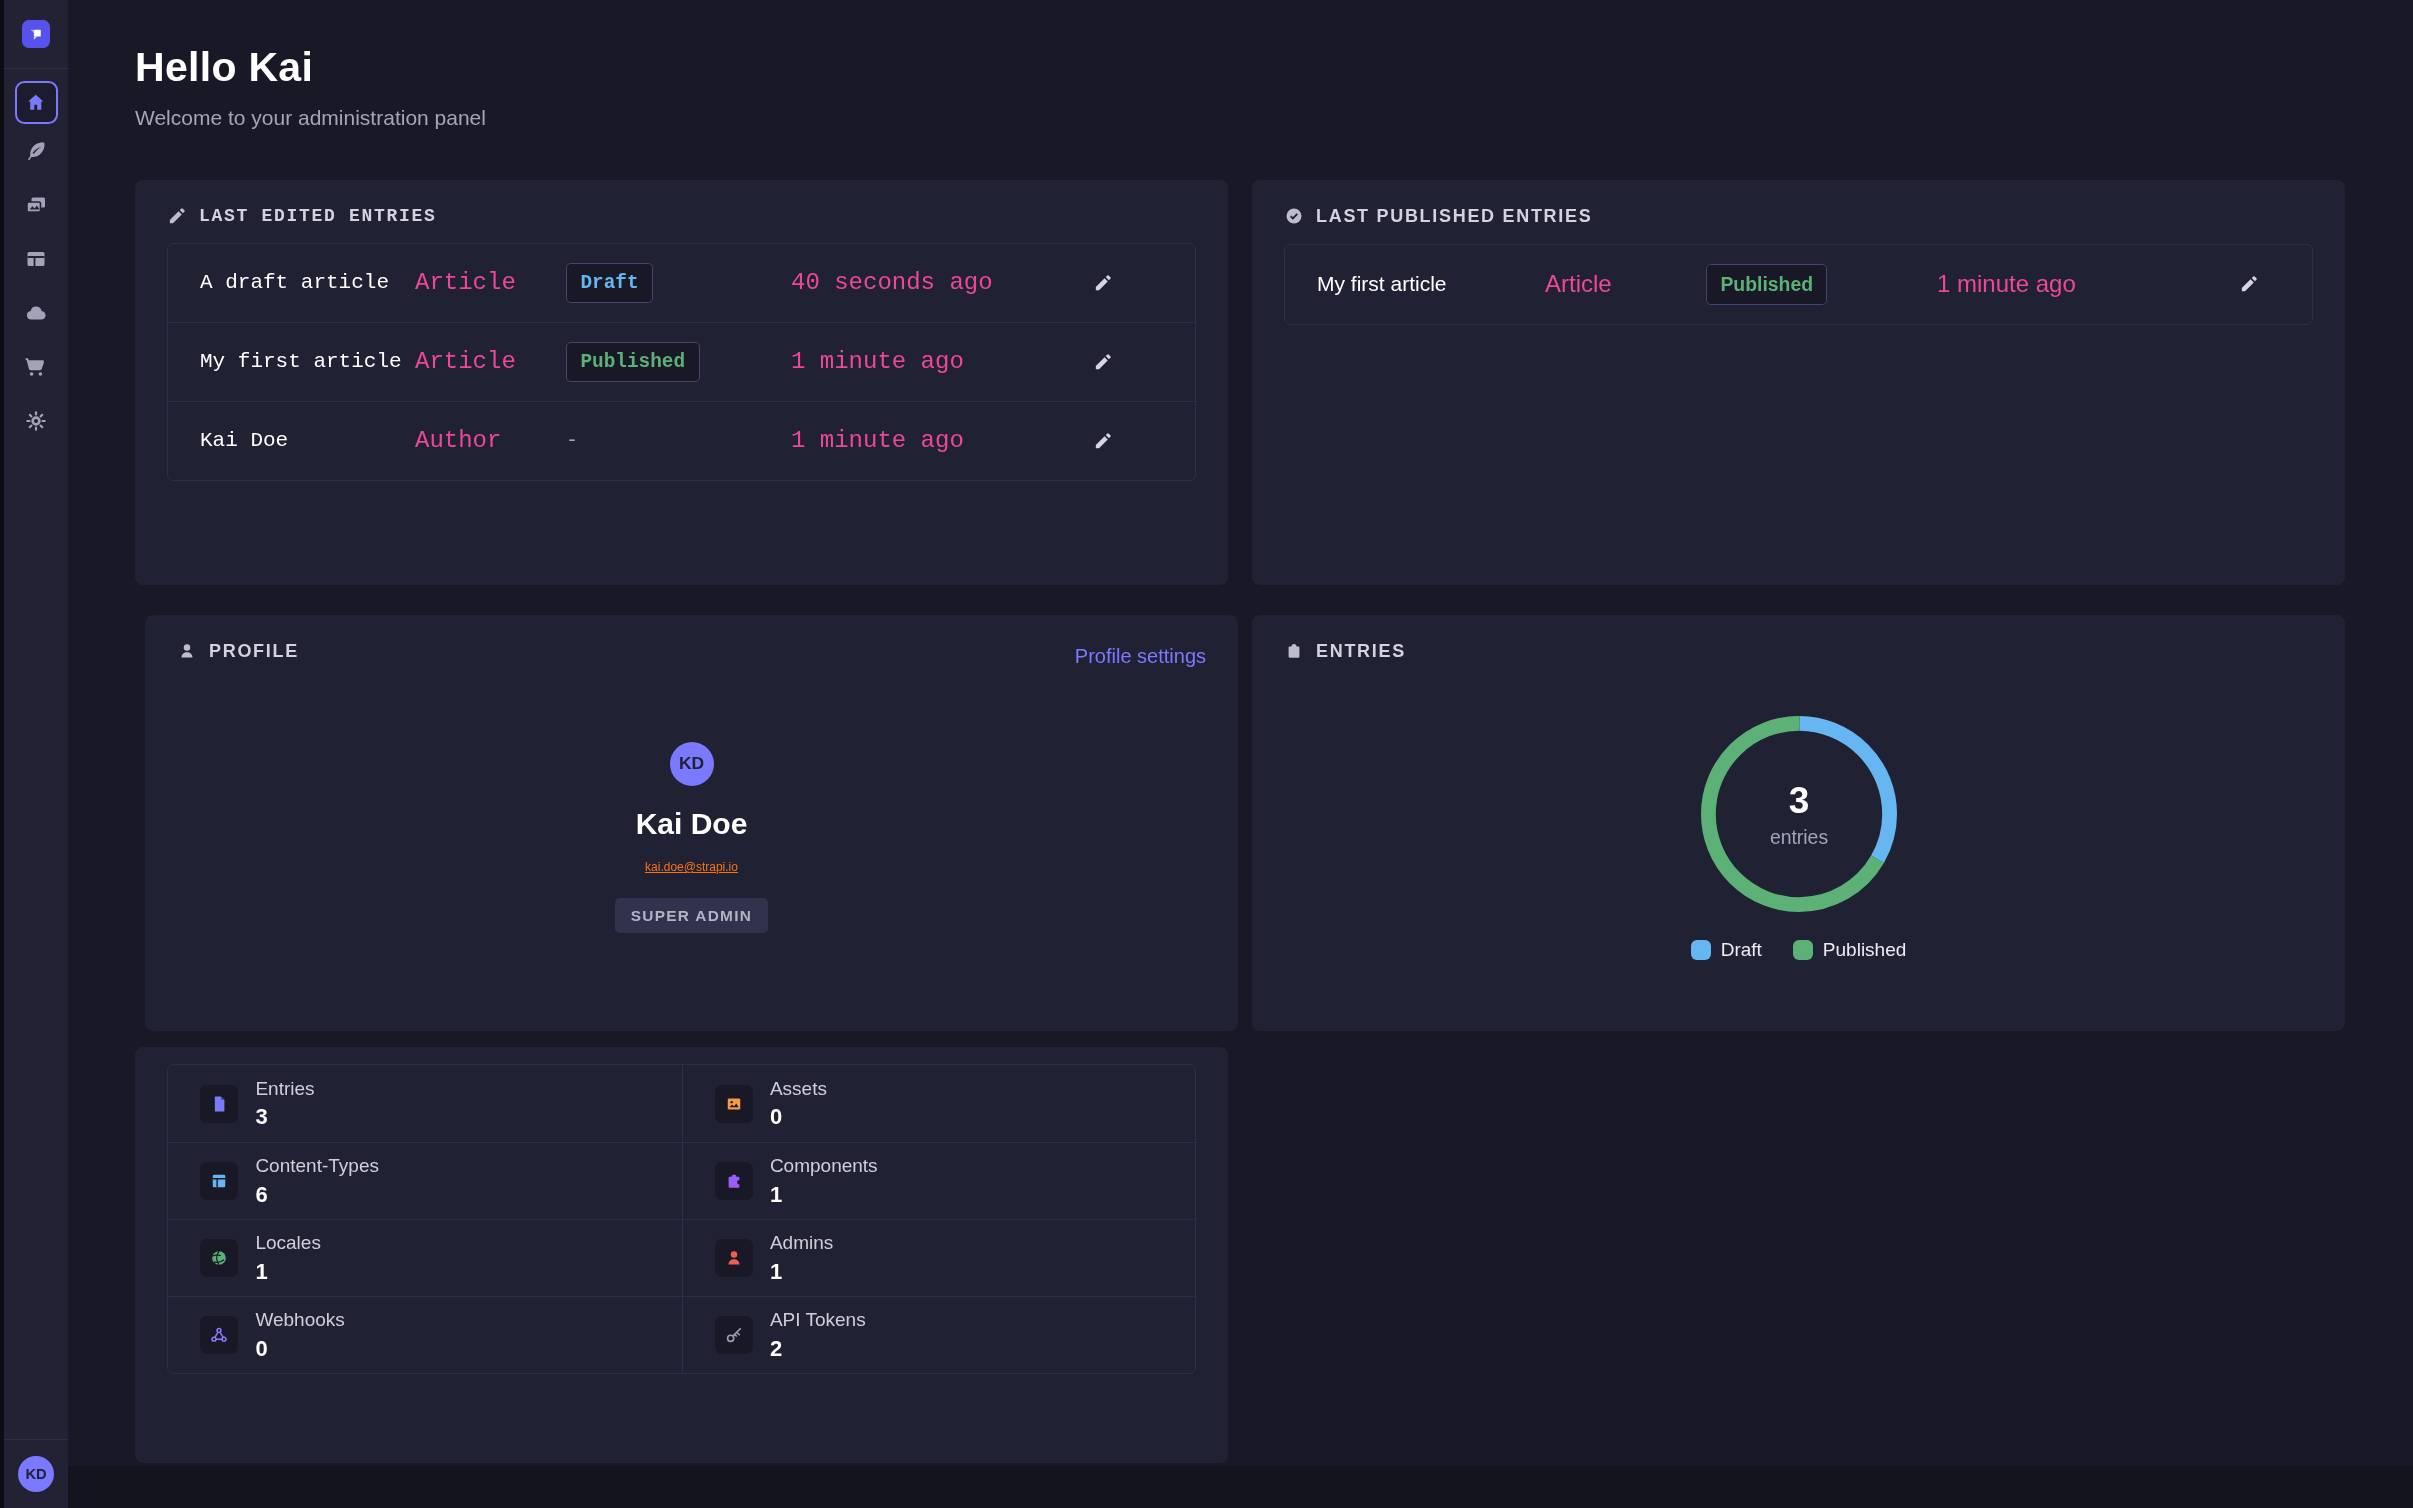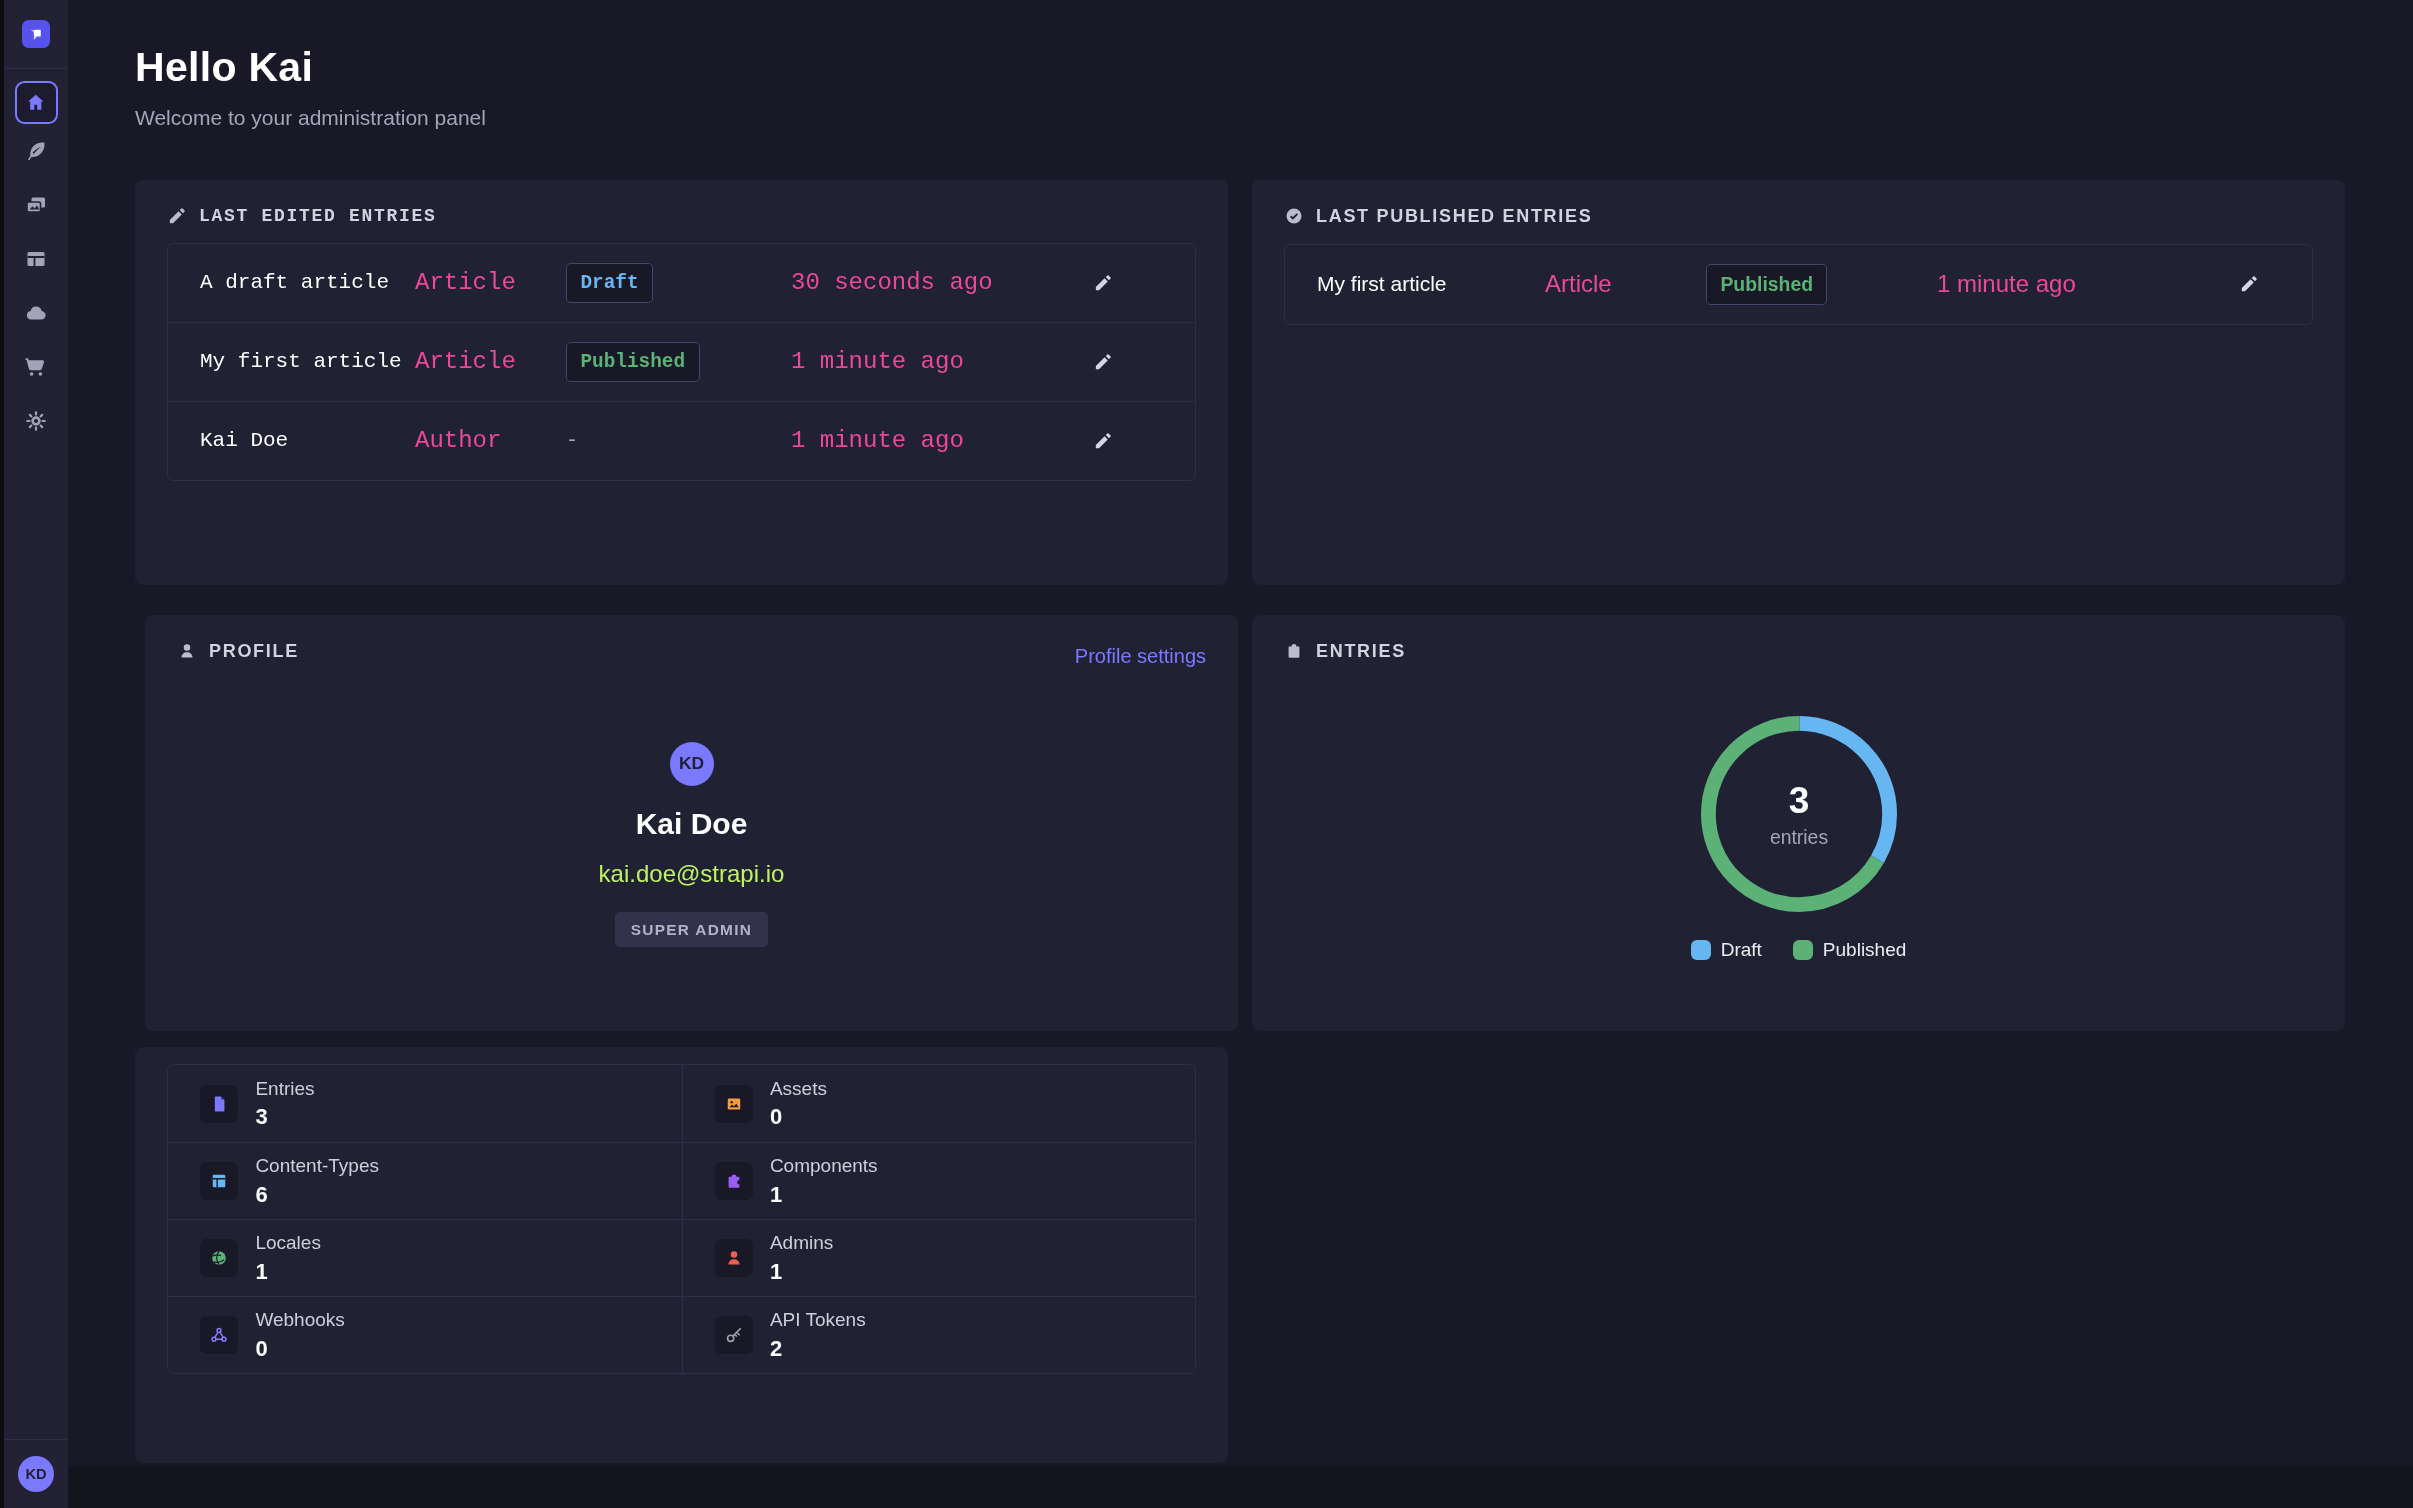--- a/index.html
+++ b/index.html
@@ -47,21 +47,21 @@
   .is-draft,.is-published{background:#181826;border:0.7px solid #45456d;border-radius:4.7px;padding:8px 13.4px;}
   .is-draft{color:#66b7f1;}
   .is-published{color:#5cb176;}
   .is-plain{color:#a5a5ba;font-weight:400;font-size:20px;}
   .row-edit{width:47px;display:flex;justify-content:center;color:#d6d6e2;cursor:pointer;}
   .row-edit svg{width:20px;height:20px;}
   
   .profile-body{display:flex;flex-direction:column;align-items:center;margin-top:80px;}
   .profile-avatar{width:44px;height:44px;border-radius:50%;background:#7b79ff;color:#212134;font-size:17.4px;font-weight:700;display:flex;align-items:center;justify-content:center;}
   .profile-name{margin-top:21.5px;font-size:30px;font-weight:700;color:#ffffff;}
-  .profile-email{margin-top:19px;font-size:24px;color:#bef264;}
+  .profile-email{margin-top:19px;font-size:12px;color:#f97316;text-decoration:underline;}
   .profile-role{margin-top:24px;background:#32324d;color:#b3b3c6;font-size:15.4px;font-weight:700;letter-spacing:1.3px;padding:8.7px 16px;border-radius:4.7px;}
   
   .donut-wrap{position:absolute;left:449px;top:101px;width:196px;height:196px;}
   .donut-wrap svg{width:196px;height:196px;transform:rotate(0deg);}
   .donut-center{position:absolute;inset:0;display:flex;flex-direction:column;align-items:center;justify-content:center;gap:4px;}
   .donut-value{font-size:37px;font-weight:700;color:#ffffff;}
   .donut-label{font-size:19.4px;color:#a5a5ba;}
   .legend{position:absolute;left:0;right:0;top:324px;display:flex;justify-content:center;gap:31px;}
   .legend-item{display:flex;align-items:center;gap:10px;}
   .legend-swatch{width:20px;height:20px;border-radius:6px;}
@@ -176,21 +176,21 @@
               <path d="M13.9 6.3l3.8 3.8L7.2 20.6H3.4v-3.8zM15.3 4.9l2-2a1 1 0 0 1 1.4 0l2.4 2.4a1 1 0 0 1 0 1.4l-2 2z"></path>
             </svg>
         </span>
         <span>LAST EDITED ENTRIES</span>
       </div>
       <div class="table">
         <div class="t-row">
           <span class="cell-name">A draft article</span>
           <span class="cell-type">Article</span>
           <span><span class="status-badge is-draft">Draft</span></span>
-          <span class="cell-time">30 seconds ago</span>
+          <span class="cell-time">40 seconds ago</span>
           <span class="row-edit">
               <svg viewBox="0 0 24 24" fill="currentColor">
                 <path d="M13.9 6.3l3.8 3.8L7.2 20.6H3.4v-3.8zM15.3 4.9l2-2a1 1 0 0 1 1.4 0l2.4 2.4a1 1 0 0 1 0 1.4l-2 2z"></path>
               </svg>
             </span>
         </div>
         <div class="t-row">
           <span class="cell-name">My first article</span>
           <span class="cell-type">Article</span>
           <span><span class="status-badge is-published">Published</span></span>

